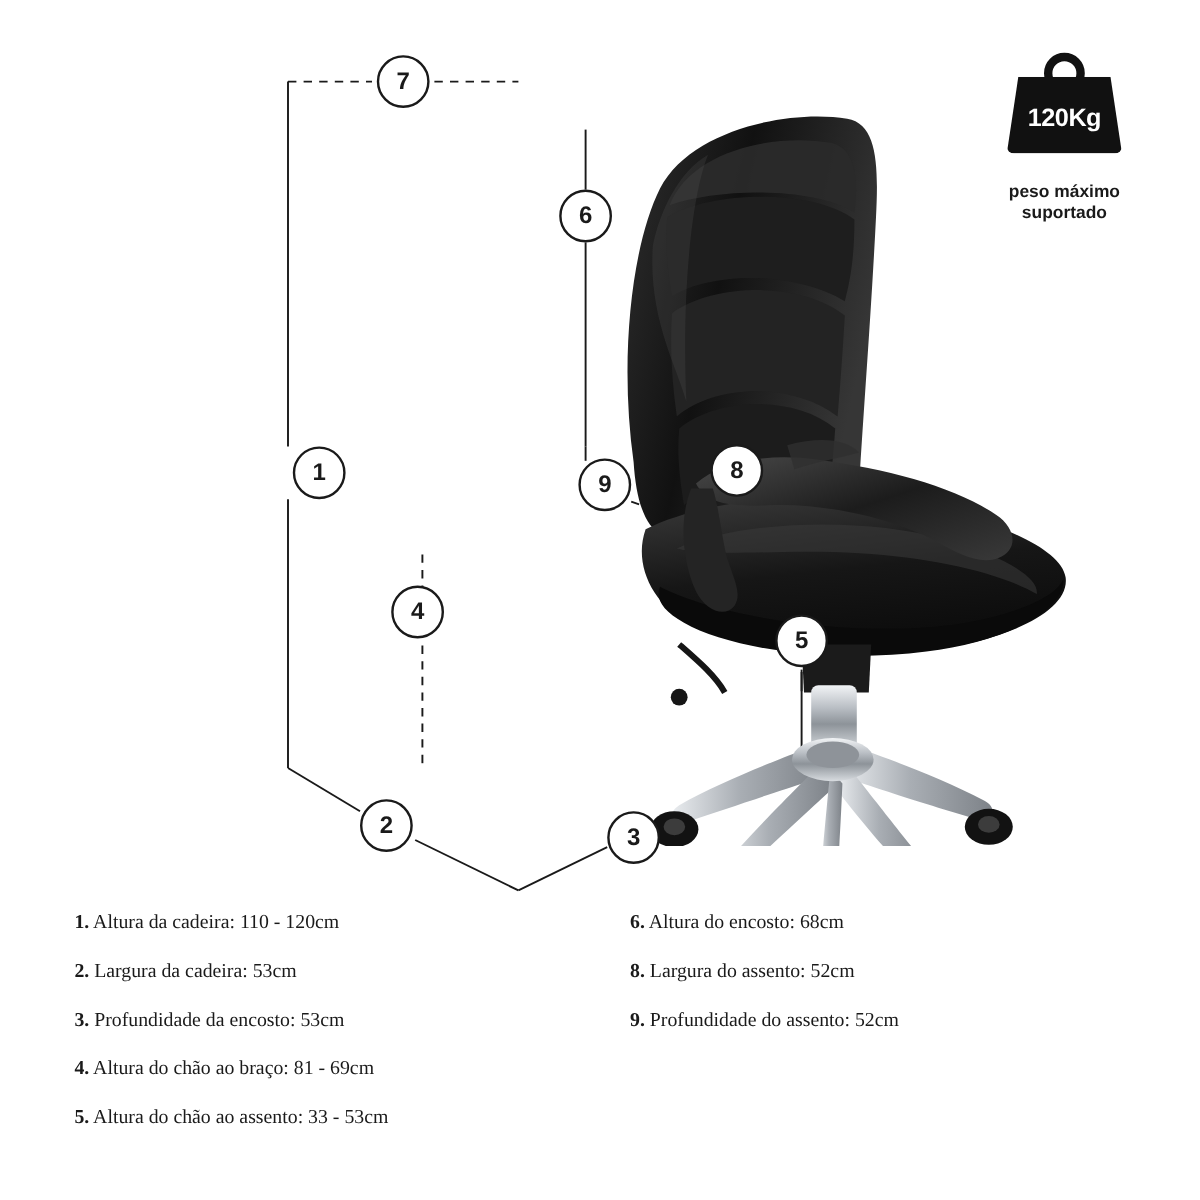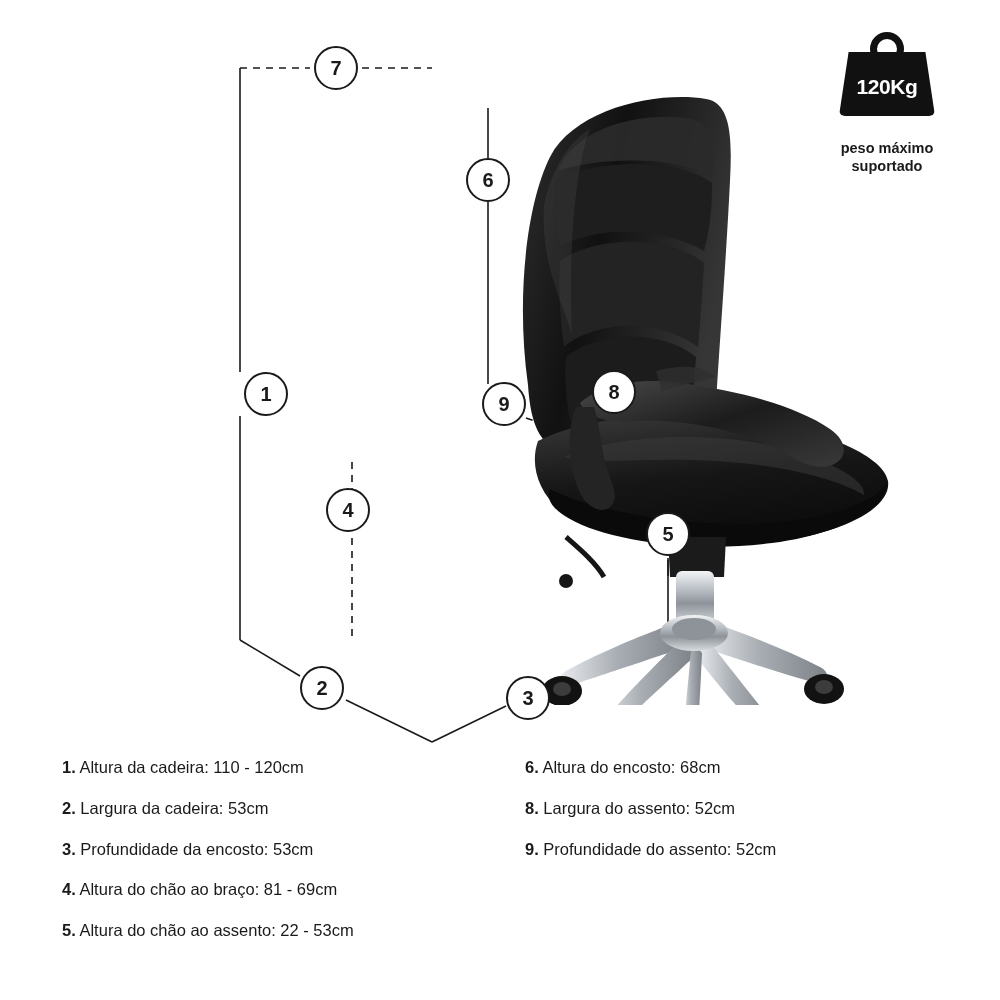--- a/index.html
+++ b/index.html
@@ -65,21 +65,21 @@
     position: absolute;
     right: 38px;
     top: 28px;
     width: 150px;
     text-align: center;
   }
   #weight-badge .wb-shape {
     position: relative;
     width: 96px;
     height: 84px;
-    margin: 4px auto;
+    margin: 16px auto;
   }
   #weight-badge .wb-body {
     position: absolute;
     left: 0;
     top: 20px;
     width: 96px;
     height: 64px;
     background: #111111;
     border-radius: 8px 8px 6px 6px;
     clip-path: polygon(10% 0%, 90% 0%, 100% 100%, 0% 100%);
@@ -112,20 +112,21 @@
     line-height: 1.22;
     color: #1a1a1a;
   }
   
   #legend {
     position: absolute;
     left: 0;
     top: 758px;
     width: 1000px;
     height: 242px;
+    font-family: Liberation Serif, serif;
   }
   .legend-col {
     position: absolute;
     top: 0;
   }
   #legend-col-left { left: 62px; width: 440px; }
   #legend-col-right { left: 525px; width: 440px; }
   .legend-item {
     font-size: 16.5px;
     line-height: 1.2;
@@ -328,21 +329,21 @@
       <div class="legend-item">
         <span class="li-num">3.</span>
         <span class="li-text">Profundidade da encosto: 53cm</span>
       </div>
       <div class="legend-item">
         <span class="li-num">4.</span>
         <span class="li-text">Altura do chão ao braço: 81 - 69cm</span>
       </div>
       <div class="legend-item">
         <span class="li-num">5.</span>
-        <span class="li-text">Altura do chão ao assento: 22 - 53cm</span>
+        <span class="li-text">Altura do chão ao assento: 33 - 53cm</span>
       </div>
     </div>
 
     <div class="legend-col" id="legend-col-right">
       <div class="legend-item">
         <span class="li-num">6.</span>
         <span class="li-text">Altura do encosto: 68cm</span>
       </div>
       <div class="legend-item">
         <span class="li-num">8.</span>

